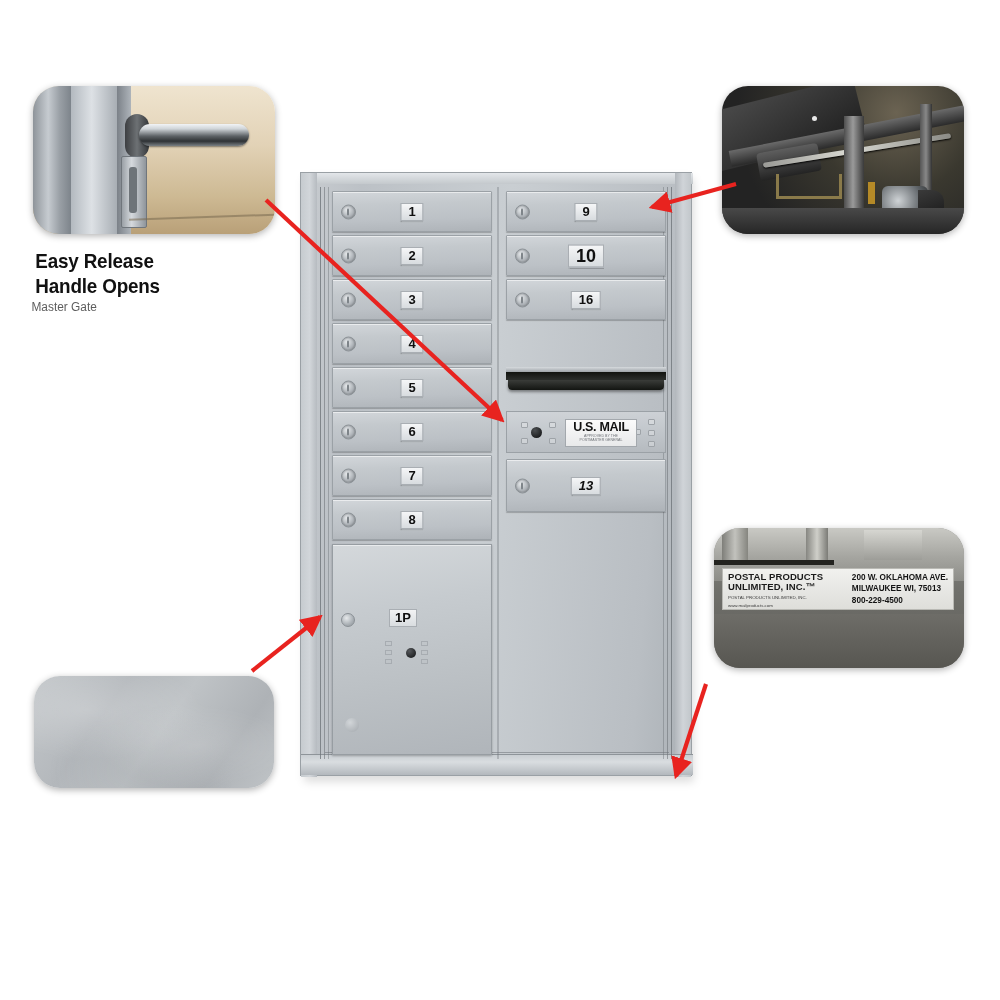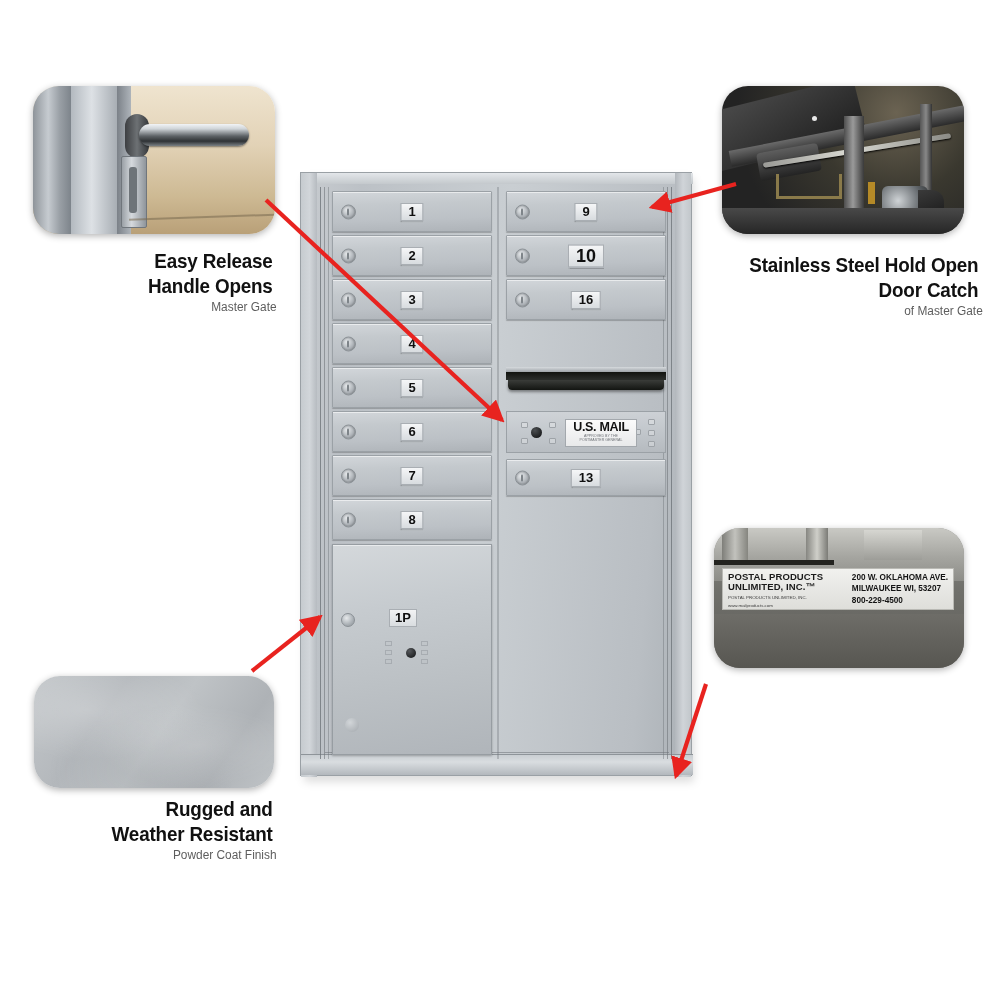--- a/index.html
+++ b/index.html
@@ -109,21 +109,21 @@
   
   .ph-swatch{background:
       linear-gradient(125deg,#c3c7ca 0%,#b4b8bc 30%,#bfc3c6 52%,#aeb2b6 78%,#c0c4c7 100%);}
   .ph-swatch .mottle{position:absolute;inset:0;opacity:.5;
     background:
       radial-gradient(ellipse at 22% 30%, rgba(255,255,255,.45), transparent 45%),
       radial-gradient(ellipse at 68% 62%, rgba(255,255,255,.30), transparent 42%),
       radial-gradient(ellipse at 45% 85%, rgba(120,125,130,.30), transparent 50%);}
 
   
-  .caption{position:absolute;text-align:right;}
+  .caption{position:absolute;text-align:left;}
   .cap-main{
     font-family:"Liberation Sans", sans-serif;
     font-weight:bold;
     font-size:20.5px;
     line-height:25px;
     color:#111111;
     letter-spacing:-.2px;
     transform:scaleX(.92);
   }
   .cap-sub{
@@ -268,59 +268,49 @@
       <div class="hooks"></div>
       <div class="frameV"></div>
       <div class="frameV2"></div>
       <div class="amber"></div>
       <div class="catchMech"></div>
       <div class="lever"></div>
       <div class="spec"></div>
       <div class="baseBar"></div>
     </div>
   </div>
-  <div class="caption" style="left:700px;top:252px;width:290px;">
-    <div class="cap-main">Stainless Steel Hold Open</div>
-    <div class="cap-main">Door Catch</div>
-    <div class="cap-sub">of Master Gate</div>
-  </div>
 
   <div class="photo-card" style="left:714px;top:528px;width:250px;height:140px;">
     <div class="photo-inner ph-tag">
       <div class="metalTop"></div>
       <div class="postL"></div>
       <div class="postM"></div>
       <div class="postR"></div>
       <div class="darkslot"></div>
       <div class="lowerBody"></div>
       <div class="label">
         <div class="lblL">
           <div class="brand1">POSTAL PRODUCTS</div>
           <div class="brand2">UNLIMITED, INC.™</div>
           <div class="fine">POSTAL PRODUCTS UNLIMITED, INC.</div>
           <div class="fine">www.mailproducts.com</div>
         </div>
         <div class="lblR">
           <div class="addr">200 W. OKLAHOMA AVE.</div>
-          <div class="addr">MILWAUKEE WI, 53207</div>
+          <div class="addr">MILWAUKEE WI, 75013</div>
           <div class="addr">800-229-4500</div>
         </div>
       </div>
     </div>
   </div>
 
   <div class="photo-card" style="left:34px;top:676px;width:240px;height:112px;">
     <div class="photo-inner ph-swatch">
         <div class="mottle"></div>
       </div>
-  </div>
-  <div class="caption" style="left:25px;top:796px;width:258px;">
-    <div class="cap-main">Rugged and</div>
-    <div class="cap-main">Weather Resistant</div>
-    <div class="cap-sub">Powder Coat Finish</div>
   </div>
 
   <div id="unit">
     <div class="unit-shadow"></div>
     <div class="unit-body">
       <div class="unit-topedge"></div>
       <div class="unit-leftedge"></div>
       <div class="unit-rightedge"></div>
       <div class="unit-botedge"></div>
 
@@ -403,21 +393,21 @@
         <span class="vent" style="right:10px;top:18px;"></span>
         <span class="vent" style="right:10px;top:29px;"></span>
         <div class="usps-card" style="left:58px;top:7px;width:72px;height:28px;">
           <div class="t1">U.S. MAIL</div>
           <div class="t2">APPROVED BY THE</div>
           <div class="t2">POSTMASTER GENERAL</div>
         </div>
       </div>
 
       <div class="col" style="left:205px;top:286px;width:160px;height:41px;">
-        <div class="door" style="top:0px;height:37px;">
+        <div class="door" style="top:0px;height:53px;font-style:italic;">
           <span class="lock"></span>
           <span class="numplate" style="font-size:13px;">13</span>
         </div>
       </div>
 
       <div class="parcel" style="left:31px;top:371px;width:160px;height:211px;">
         <span class="plock" style="left:8px;top:68px;"></span>
         <span class="plate" style="left:56px;top:64px;">1P</span>
         <span class="pknob" style="left:73px;top:103px;"></span>
         <span class="pdial" style="left:52px;top:94px;">

